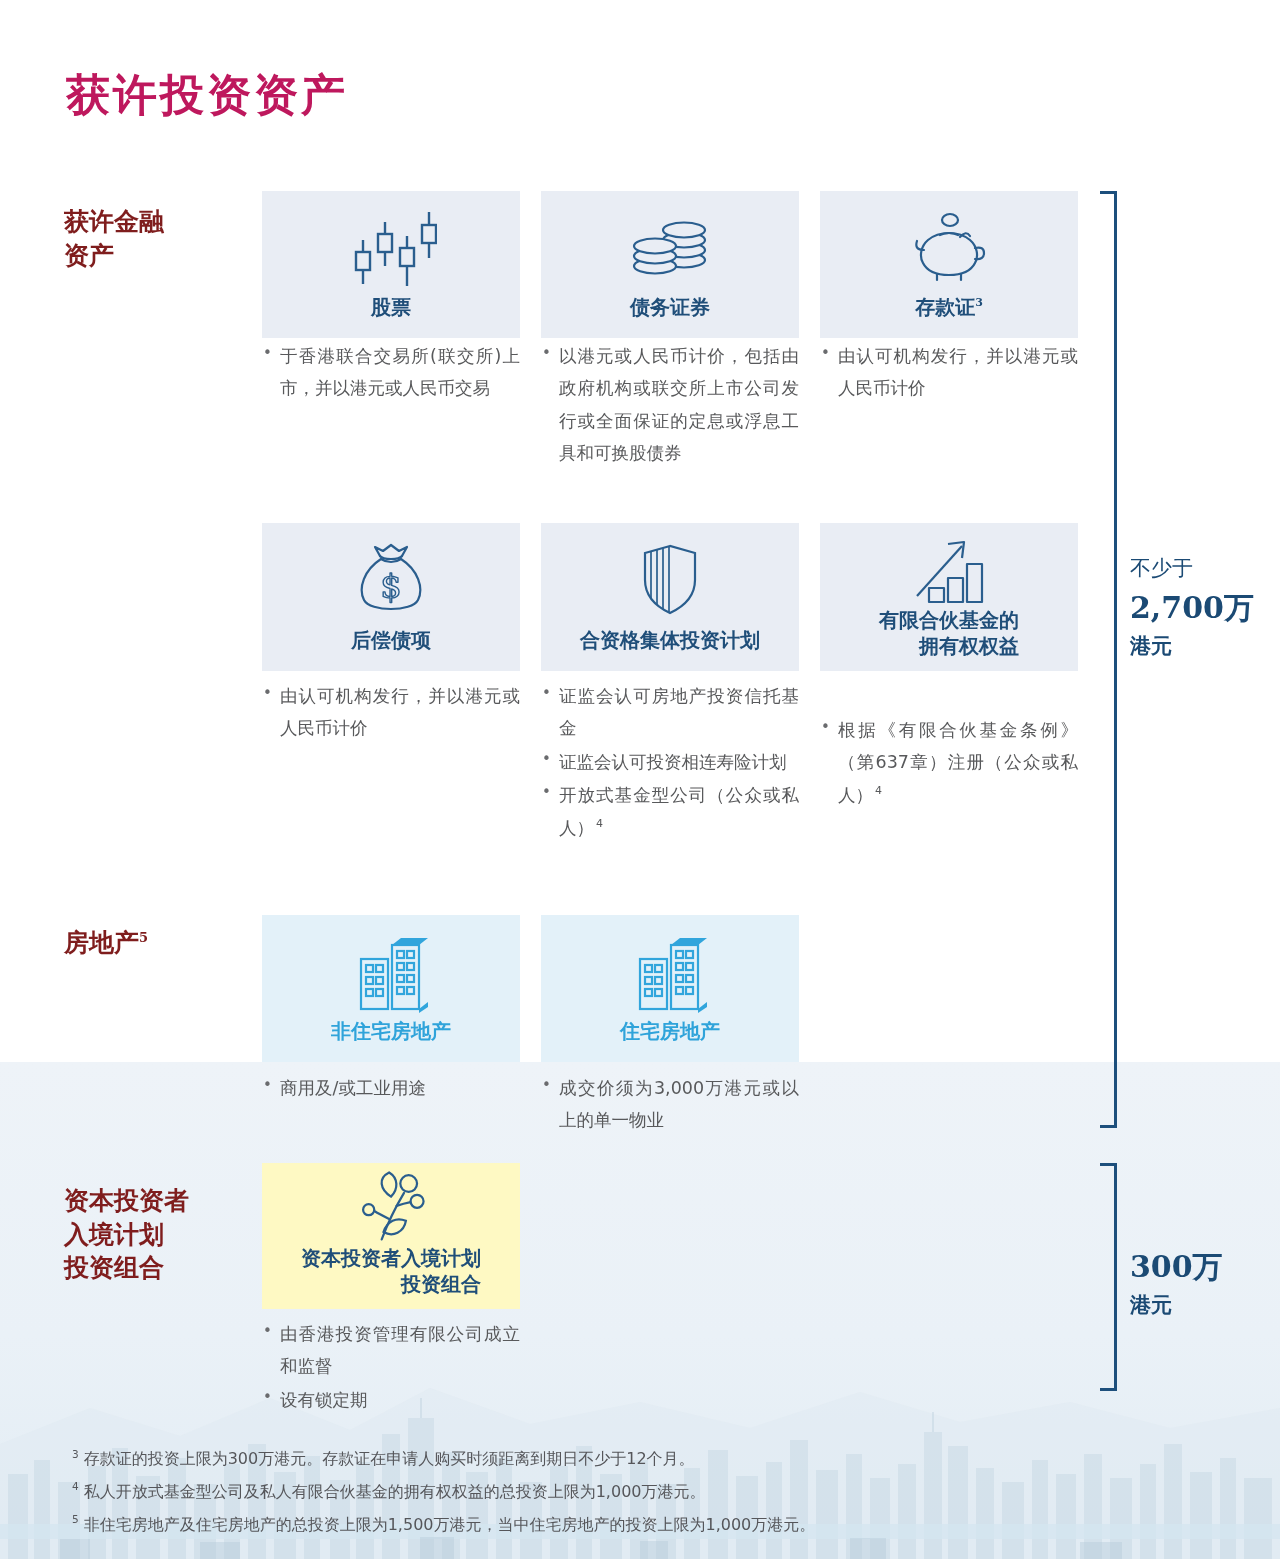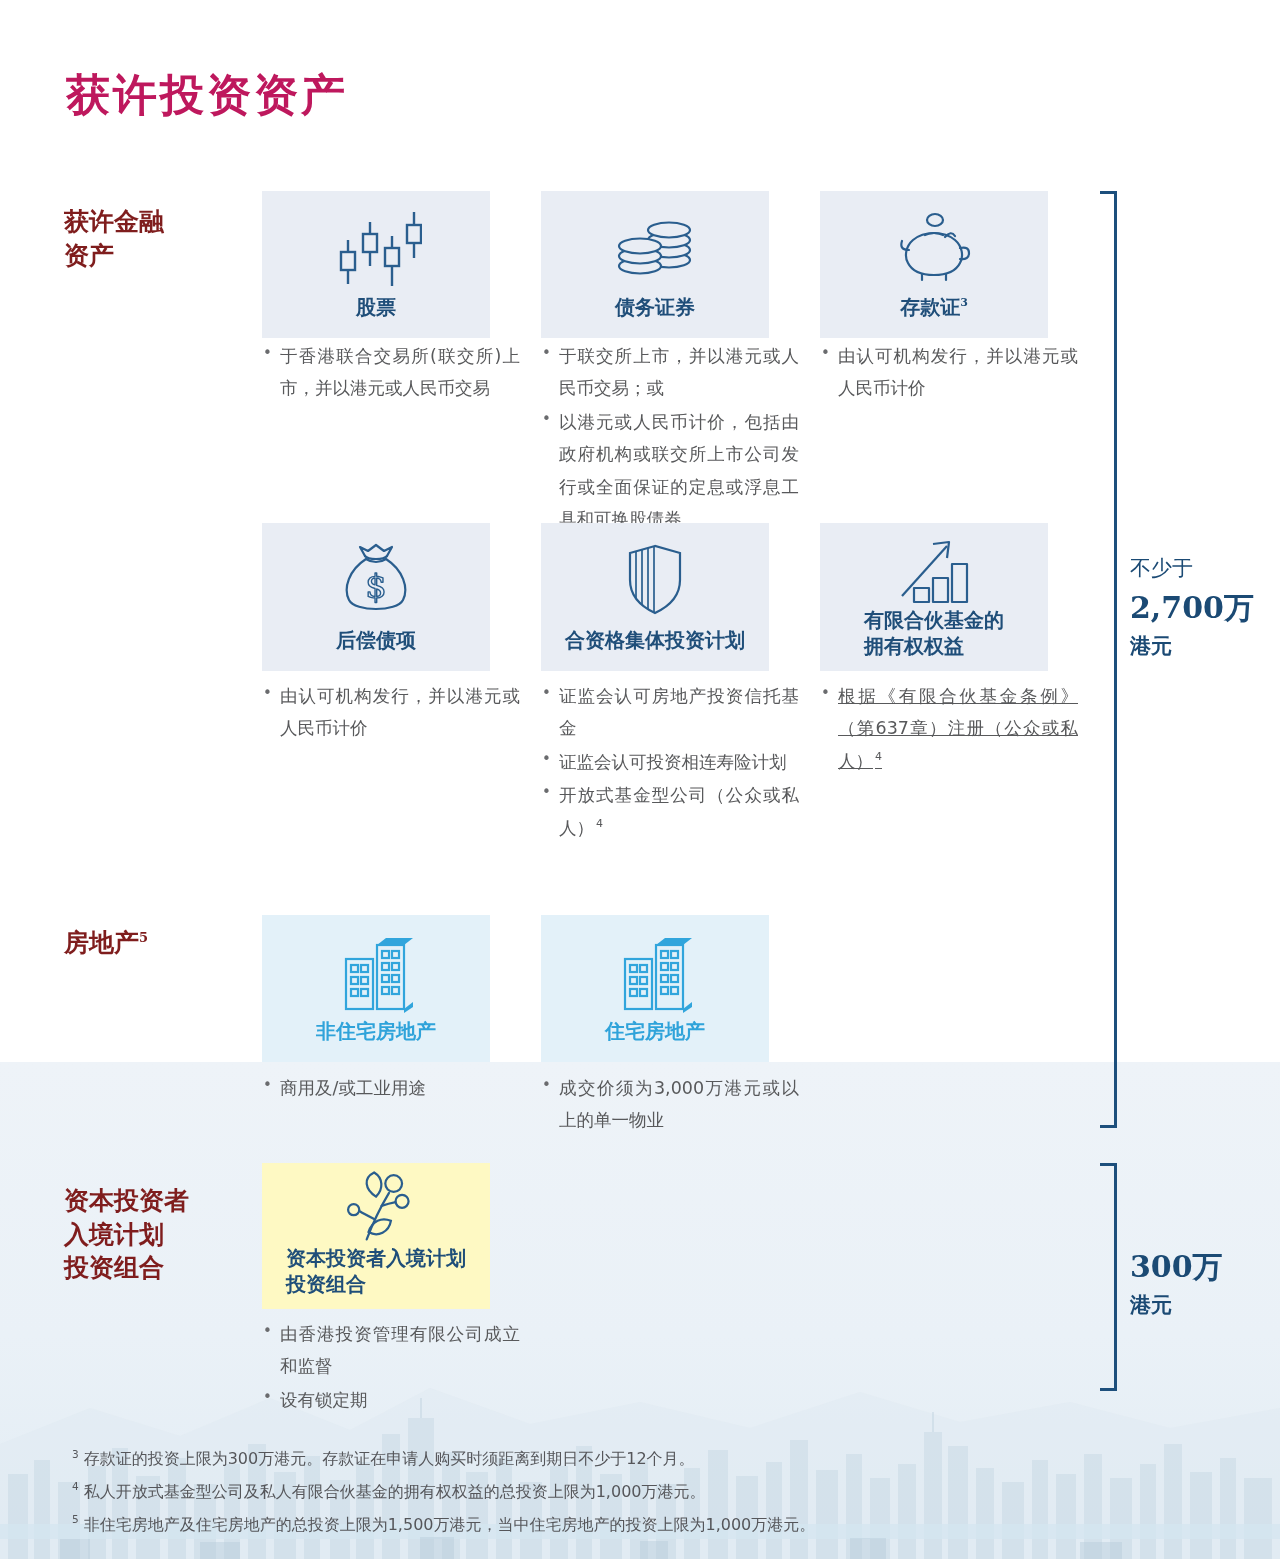--- a/index.html
+++ b/index.html
@@ -17,23 +17,23 @@
     font-family:"DejaVu Serif","Liberation Serif",serif;
     font-size:44px;font-weight:600;color:#be185d;letter-spacing:3px;white-space:nowrap;
   }
   .side-label{
     position:absolute;left:64px;
     font-family:"DejaVu Serif","Liberation Serif",serif;
     font-size:25px;font-weight:700;color:#7f1d1d;line-height:1.34;
   }
   .side-label sup{font-size:13px;}
   .card{
-    position:absolute;width:228px;background:#e9edf4;
+    position:absolute;width:258px;background:#e9edf4;
     display:flex;flex-direction:column;align-items:center;justify-content:flex-end;
-    text-align:left;
+    text-align:right;
   }
   .card .icon-box{flex:1;display:flex;align-items:center;justify-content:center;padding-top:10px;}
   .card-title{
     font-family:"DejaVu Serif","Liberation Serif",serif;
     font-size:20px;font-weight:700;color:#1f4e79;line-height:1.3;margin-bottom:18px;
   }
   .card-title sup{font-size:11px;}
   .card-title.two-line{margin-bottom:12px;}
   .card.re{background:#e3f1f9;}
   .card.re .card-title{color:#2fa3da;font-weight:700;}
@@ -194,21 +194,20 @@
     </div>
     <div class="card-title">
       <span>存款证</span><sup>3</sup>
     </div>
   </div>
 
   <ul class="bullets" style="left:262px;top:340px;">
     <li><span>于香港联合交易所(联交所)上市，并以港元或人民币交易</span></li>
   </ul>
   <ul class="bullets" style="left:541px;top:340px;">
-    <li><span>于联交所上市，并以港元或人民币交易；或</span></li>
     <li><span>以港元或人民币计价，包括由政府机构或联交所上市公司发行或全面保证的定息或浮息工具和可换股债券</span></li>
   </ul>
   <ul class="bullets" style="left:820px;top:340px;">
     <li><span>由认可机构发行，并以港元或人民币计价</span></li>
   </ul>
 
   <div class="card" style="left:262px;top:523px;height:148px;">
     <div class="icon-box">
       <svg width="84" height="82" viewBox="0 0 84 82">
         <g stroke="#2a5e8e" stroke-width="2.2" fill="none" stroke-linejoin="round" stroke-linecap="round">
@@ -263,21 +262,21 @@
   </div>
 
   <ul class="bullets" style="left:262px;top:680px;">
     <li><span>由认可机构发行，并以港元或人民币计价</span></li>
   </ul>
   <ul class="bullets" style="left:541px;top:680px;">
     <li><span>证监会认可房地产投资信托基金</span></li>
     <li><span>证监会认可投资相连寿险计划</span></li>
     <li><span>开放式基金型公司（公众或私人）</span><sup>4</sup></li>
   </ul>
-  <ul class="bullets" style="left:820px;top:680px;text-decoration:underline;">
+  <ul class="bullets" style="left:820px;top:714px;">
     <li><span>根据《有限合伙基金条例》（第637章）注册（公众或私人）</span><sup>4</sup></li>
   </ul>
 
   <div class="side-label" style="top:926px;">
     <span>房地产</span><sup>5</sup>
   </div>
 
   <div class="card re" style="left:262px;top:915px;height:147px;">
     <div class="icon-box">
       <svg width="92" height="82" viewBox="0 0 92 82">

